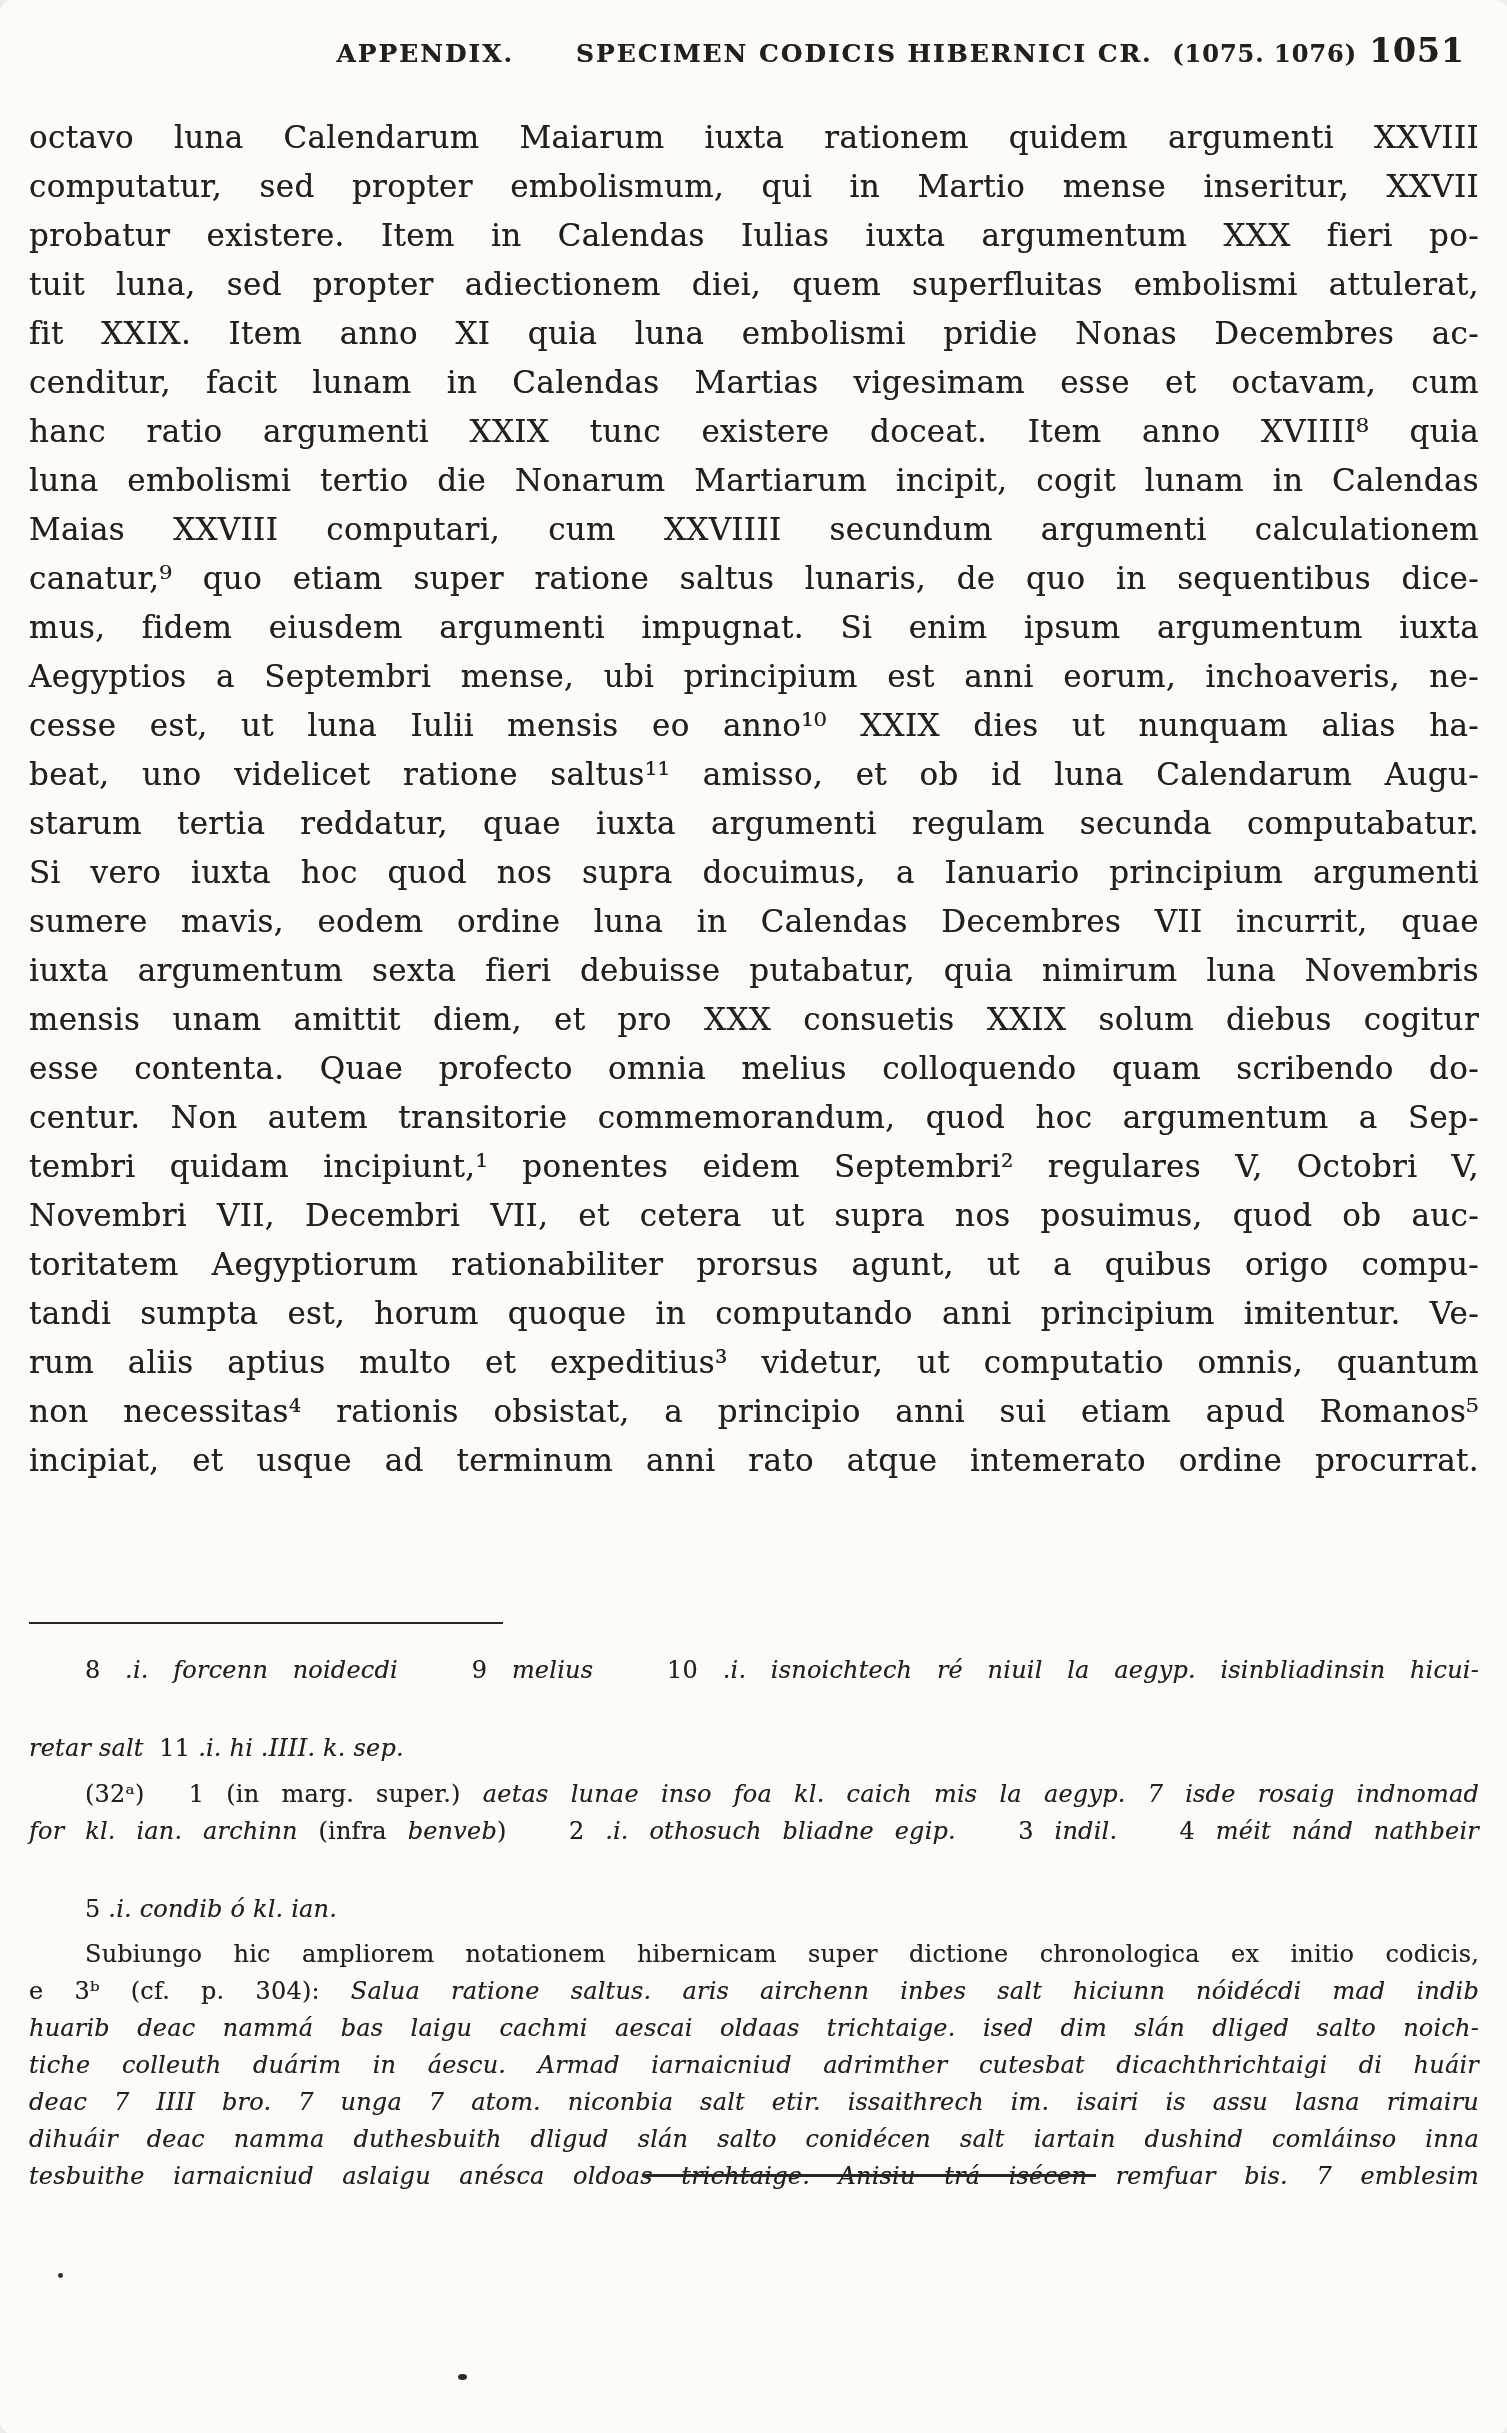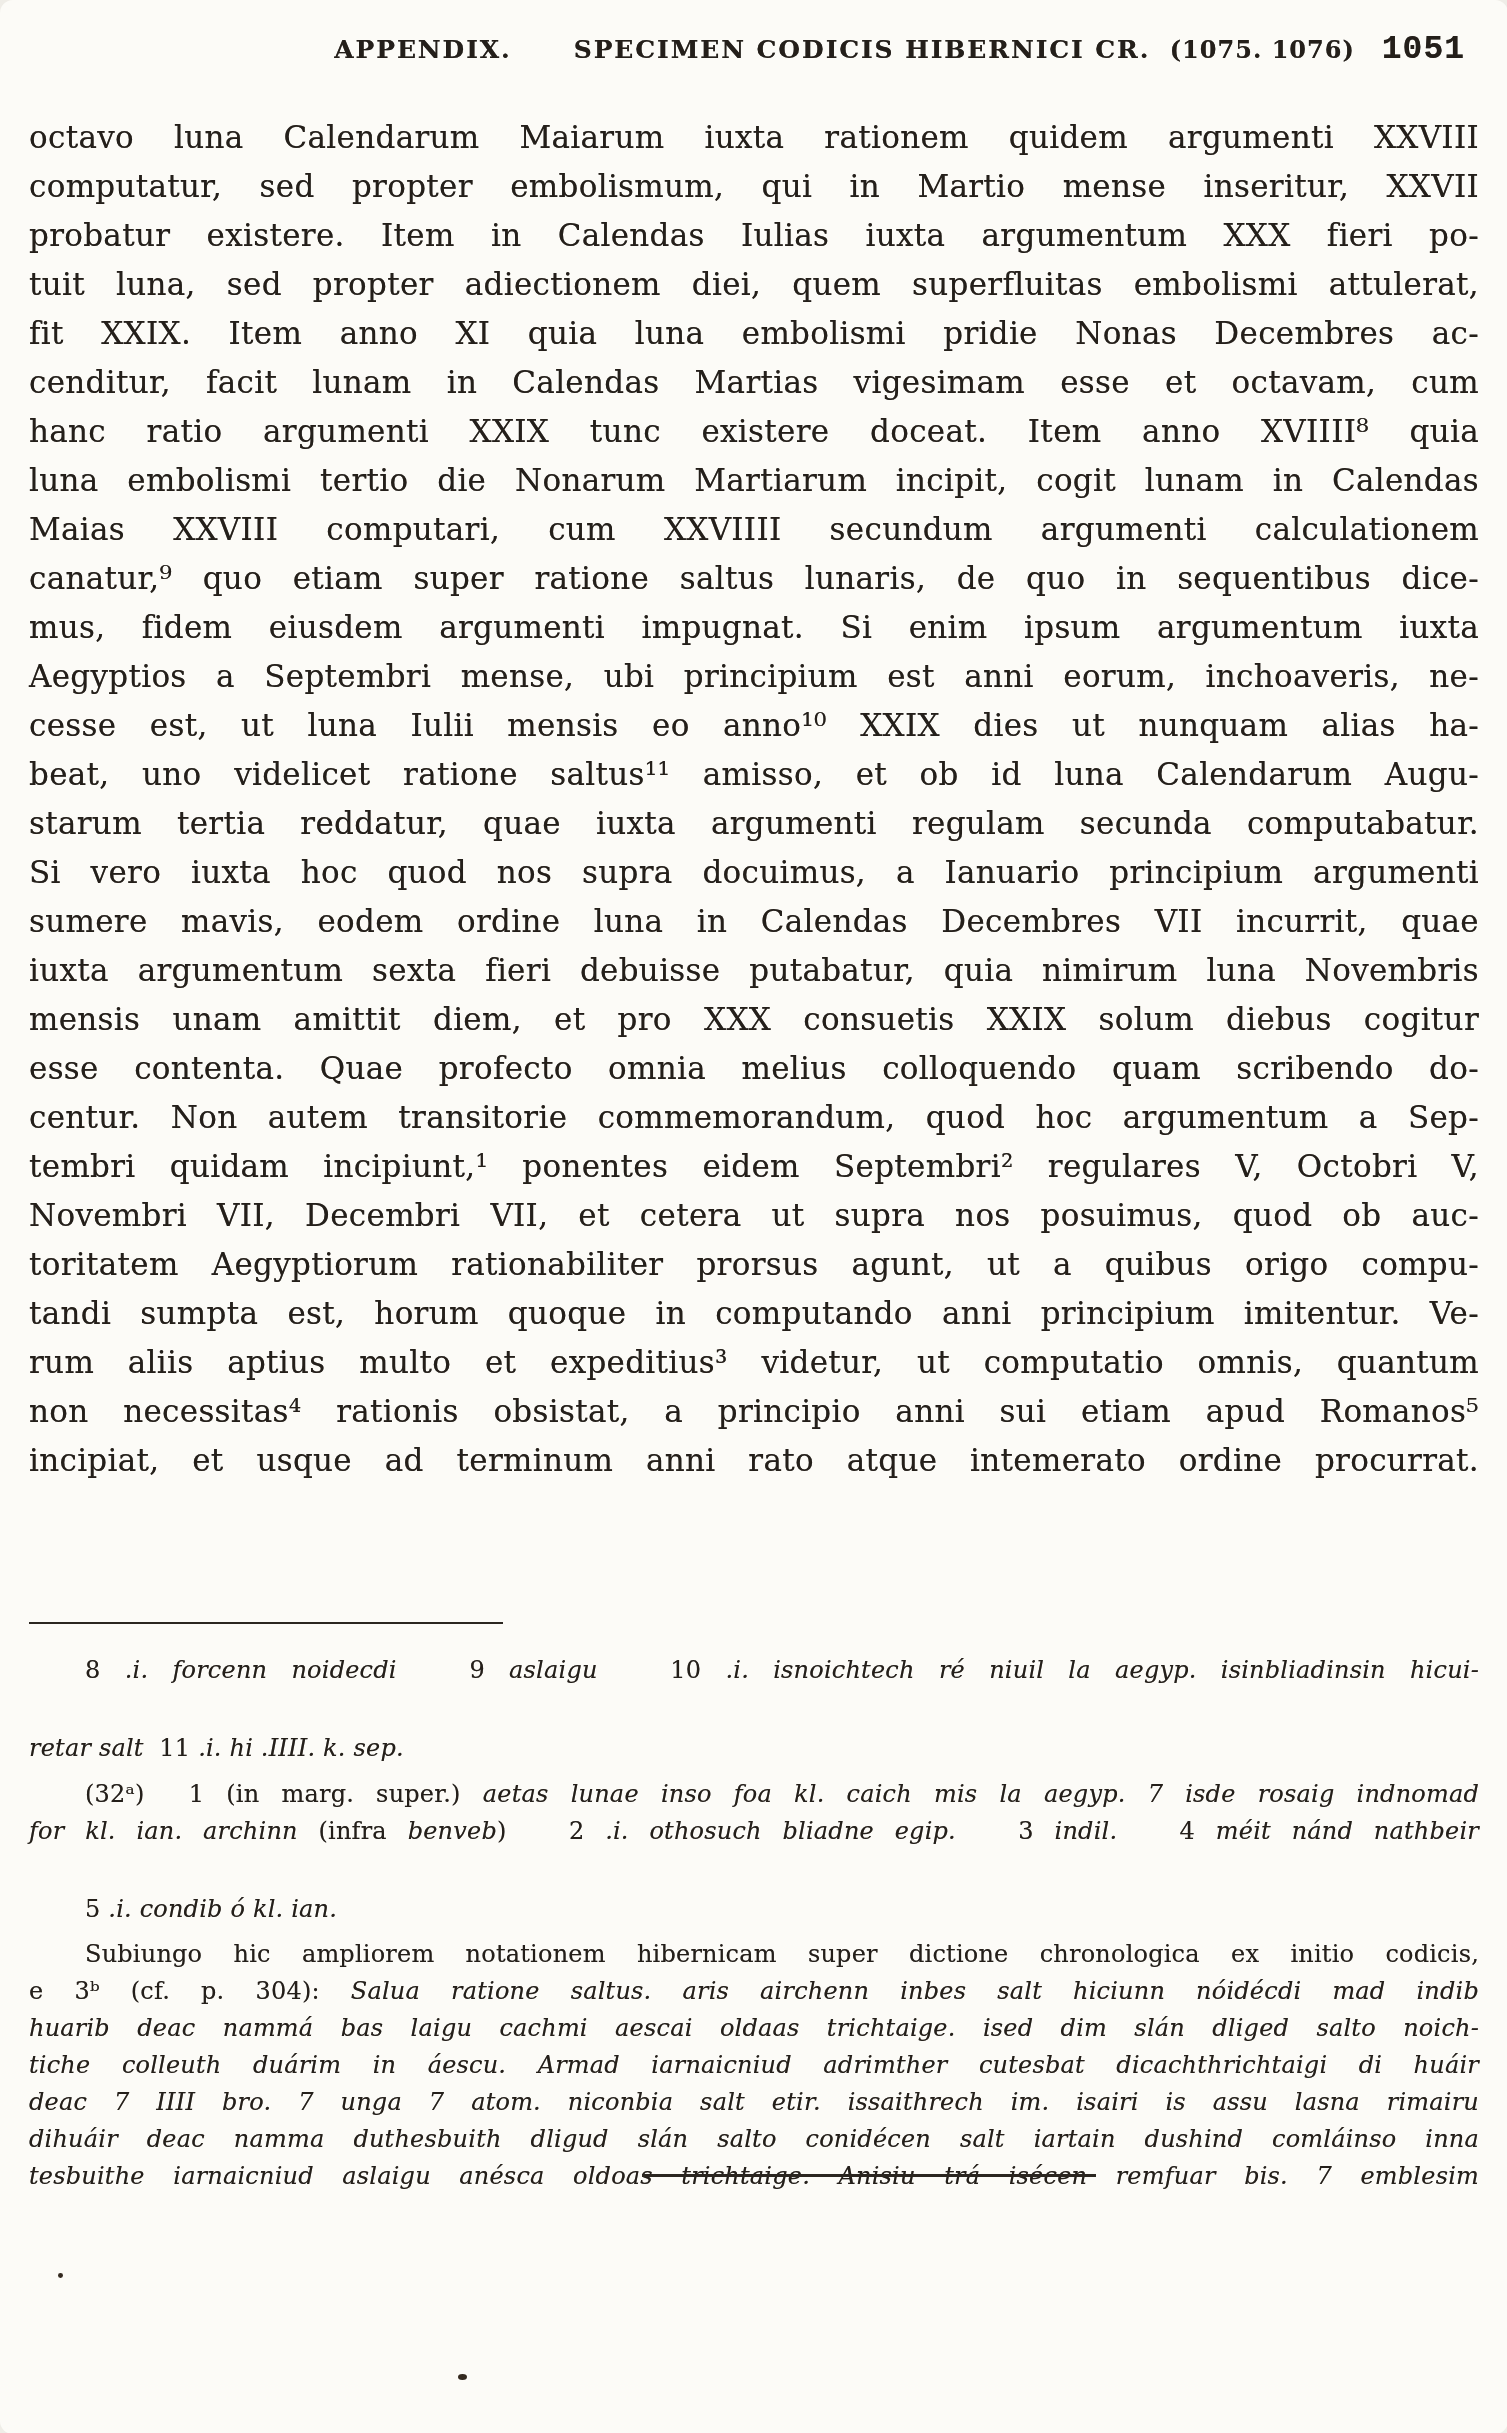--- a/index.html
+++ b/index.html
@@ -19,21 +19,21 @@
   }
   .header {
     position: absolute; top: 31px; left: 0; right: 43px;
     display: flex; justify-content: flex-end; align-items: baseline;
     font-weight: bold; white-space: nowrap;
     text-shadow: 0 0 0.6px rgba(36,31,26,0.65);
   }
   .h-app   { font-size: 25px; letter-spacing: 1.9px; }
   .h-title { font-size: 25px; letter-spacing: 1.9px; margin-left: 62px; }
   .h-folio { font-size: 24px; letter-spacing: 1px; margin-left: 19.4px; }
-  .h-num   { font-size: 33px; letter-spacing: 1px; margin-left: 27px; font-family: Liberation Mono, monospace; }
+  .h-num   { font-size: 33px; letter-spacing: 1px; margin-left: 12px; }
   .bodytext { position: absolute; top: 113px; left: 29px; right: 29px; }
   .bline {
     font-size: 31px; line-height: 49px;
     letter-spacing: 0.3px;
     text-align: justify; text-align-last: justify; text-justify: inter-word;
     text-shadow: 0 0 0.5px rgba(36,31,26,0.6);
   }
   .fn-rule {
     position: absolute; top: 1622px; left: 29px;
     width: 474px; height: 1.9px; background: #2b2620;
@@ -97,21 +97,21 @@
       <div class="bline"><span>tandi sumpta est, horum quoque in computando anni principium imitentur.  Ve-</span></div>
       <div class="bline"><span>rum aliis aptius multo et expeditius³ videtur, ut computatio omnis, quantum</span></div>
       <div class="bline"><span>non necessitas⁴ rationis obsistat, a principio anni sui etiam apud Romanos⁵</span></div>
       <div class="bline"><span>incipiat, et usque ad terminum anni rato atque intemerato ordine procurrat.</span></div>
     </main>
 
   <div class="fn-rule"></div>
 
   <section class="footnotes">
     <div class="fn-group">
-        <div class="fline ind"><span>8 </span><span class="it">.i. forcenn noidecdi</span><span>&nbsp;&nbsp;&nbsp;9 </span><span class="it">aslaigu</span><span>&nbsp;&nbsp;&nbsp;10 </span><span class="it">.i. isnoichtech ré niuil la aegyp. isinbliadinsin hicui-</span></div>
+        <div class="fline ind"><span>8 </span><span class="it">.i. forcenn noidecdi</span><span>&nbsp;&nbsp;&nbsp;9 </span><span class="it">melius</span><span>&nbsp;&nbsp;&nbsp;10 </span><span class="it">.i. isnoichtech ré niuil la aegyp. isinbliadinsin hicui-</span></div>
         <div class="fline short"><span class="it">retar salt</span><span>&nbsp;&nbsp;11 </span><span class="it">.i. hi .IIII. k. sep.</span></div>
       </div>
     <div class="fn-group">
         <div class="fline ind"><span>(32ᵃ)&nbsp;&nbsp;1 (in marg. super.) </span><span class="it">aetas lunae inso foa kl. caich mis la aegyp. 7 isde rosaig indnomad</span></div>
         <div class="fline"><span class="it">for kl. ian. archinn </span><span>(infra </span><span class="it">benveb</span><span>)&nbsp;&nbsp;&nbsp;2 </span><span class="it">.i. othosuch bliadne egip.</span><span>&nbsp;&nbsp;&nbsp;3 </span><span class="it">indil.</span><span>&nbsp;&nbsp;&nbsp;4 </span><span class="it">méit nánd nathbeir</span></div>
         <div class="fline ind short"><span>5 </span><span class="it">.i. condib ó kl. ian.</span></div>
       </div>
     <div class="fn-group">
         <div class="fline ind"><span>Subiungo hic ampliorem notationem hibernicam super dictione chronologica ex initio codicis,</span></div>
         <div class="fline"><span>e 3ᵇ (cf. p. 304): </span><span class="it">Salua ratione saltus. aris airchenn inbes salt hiciunn nóidécdi mad indib</span></div>

